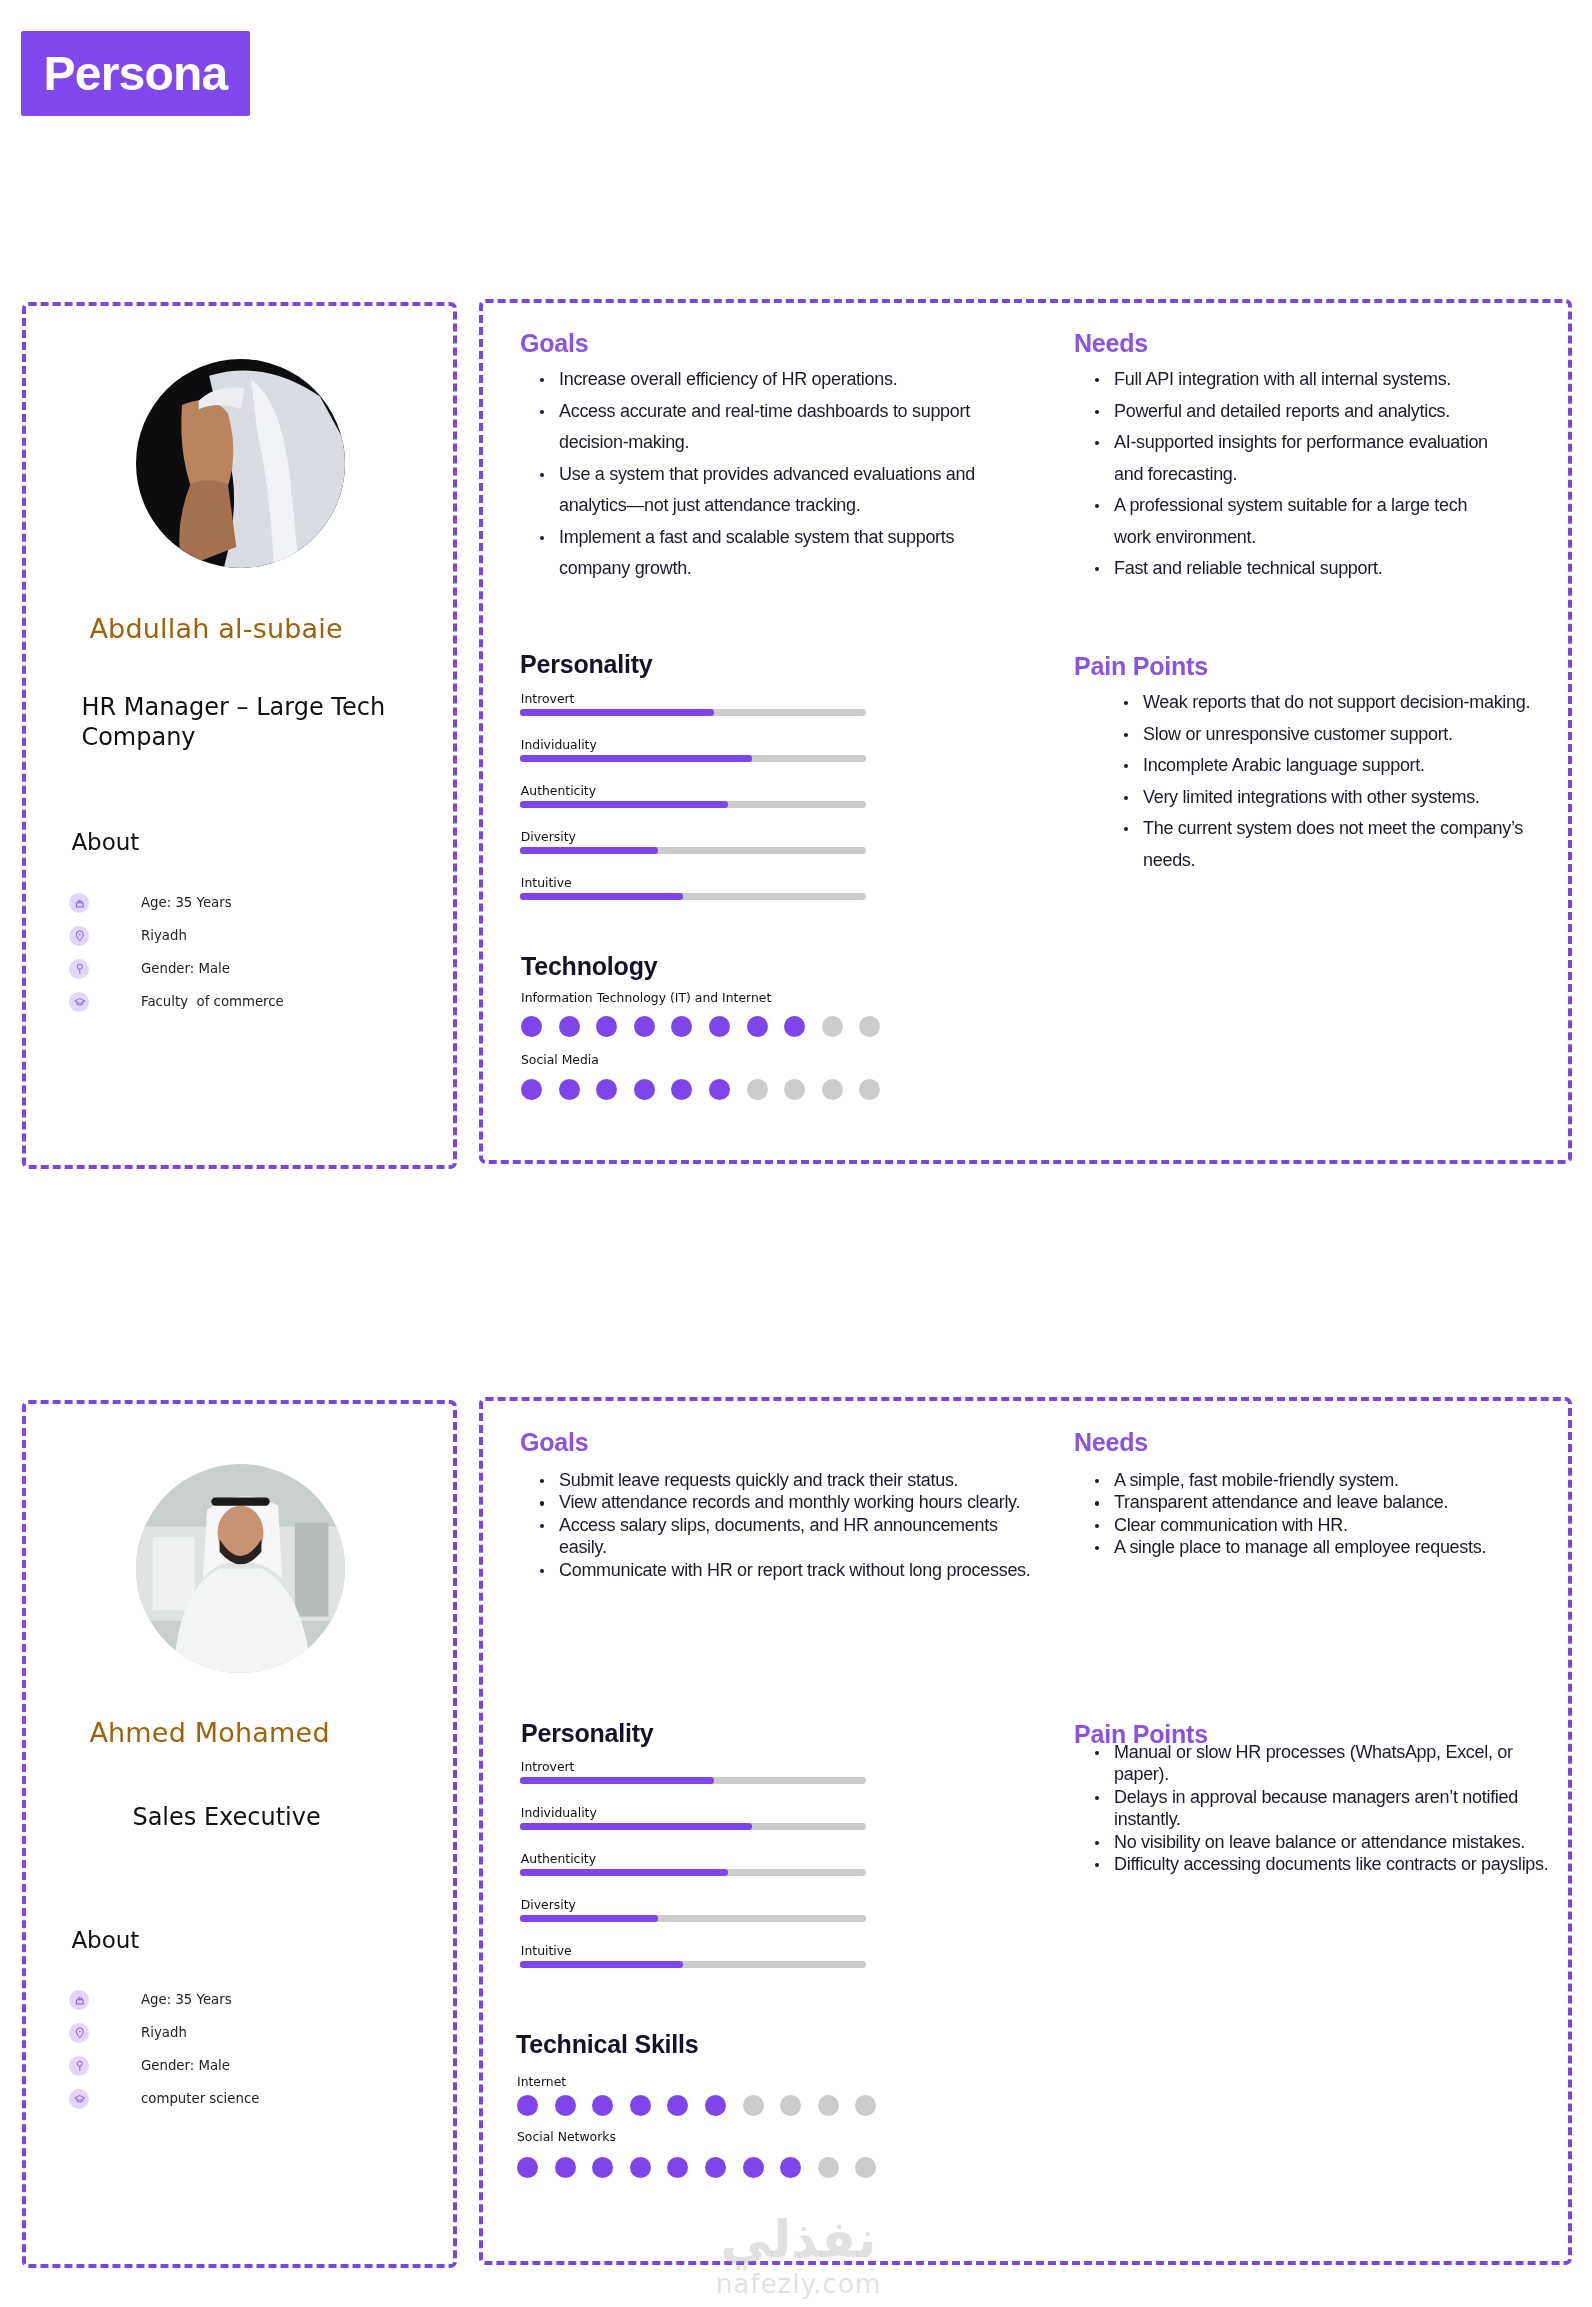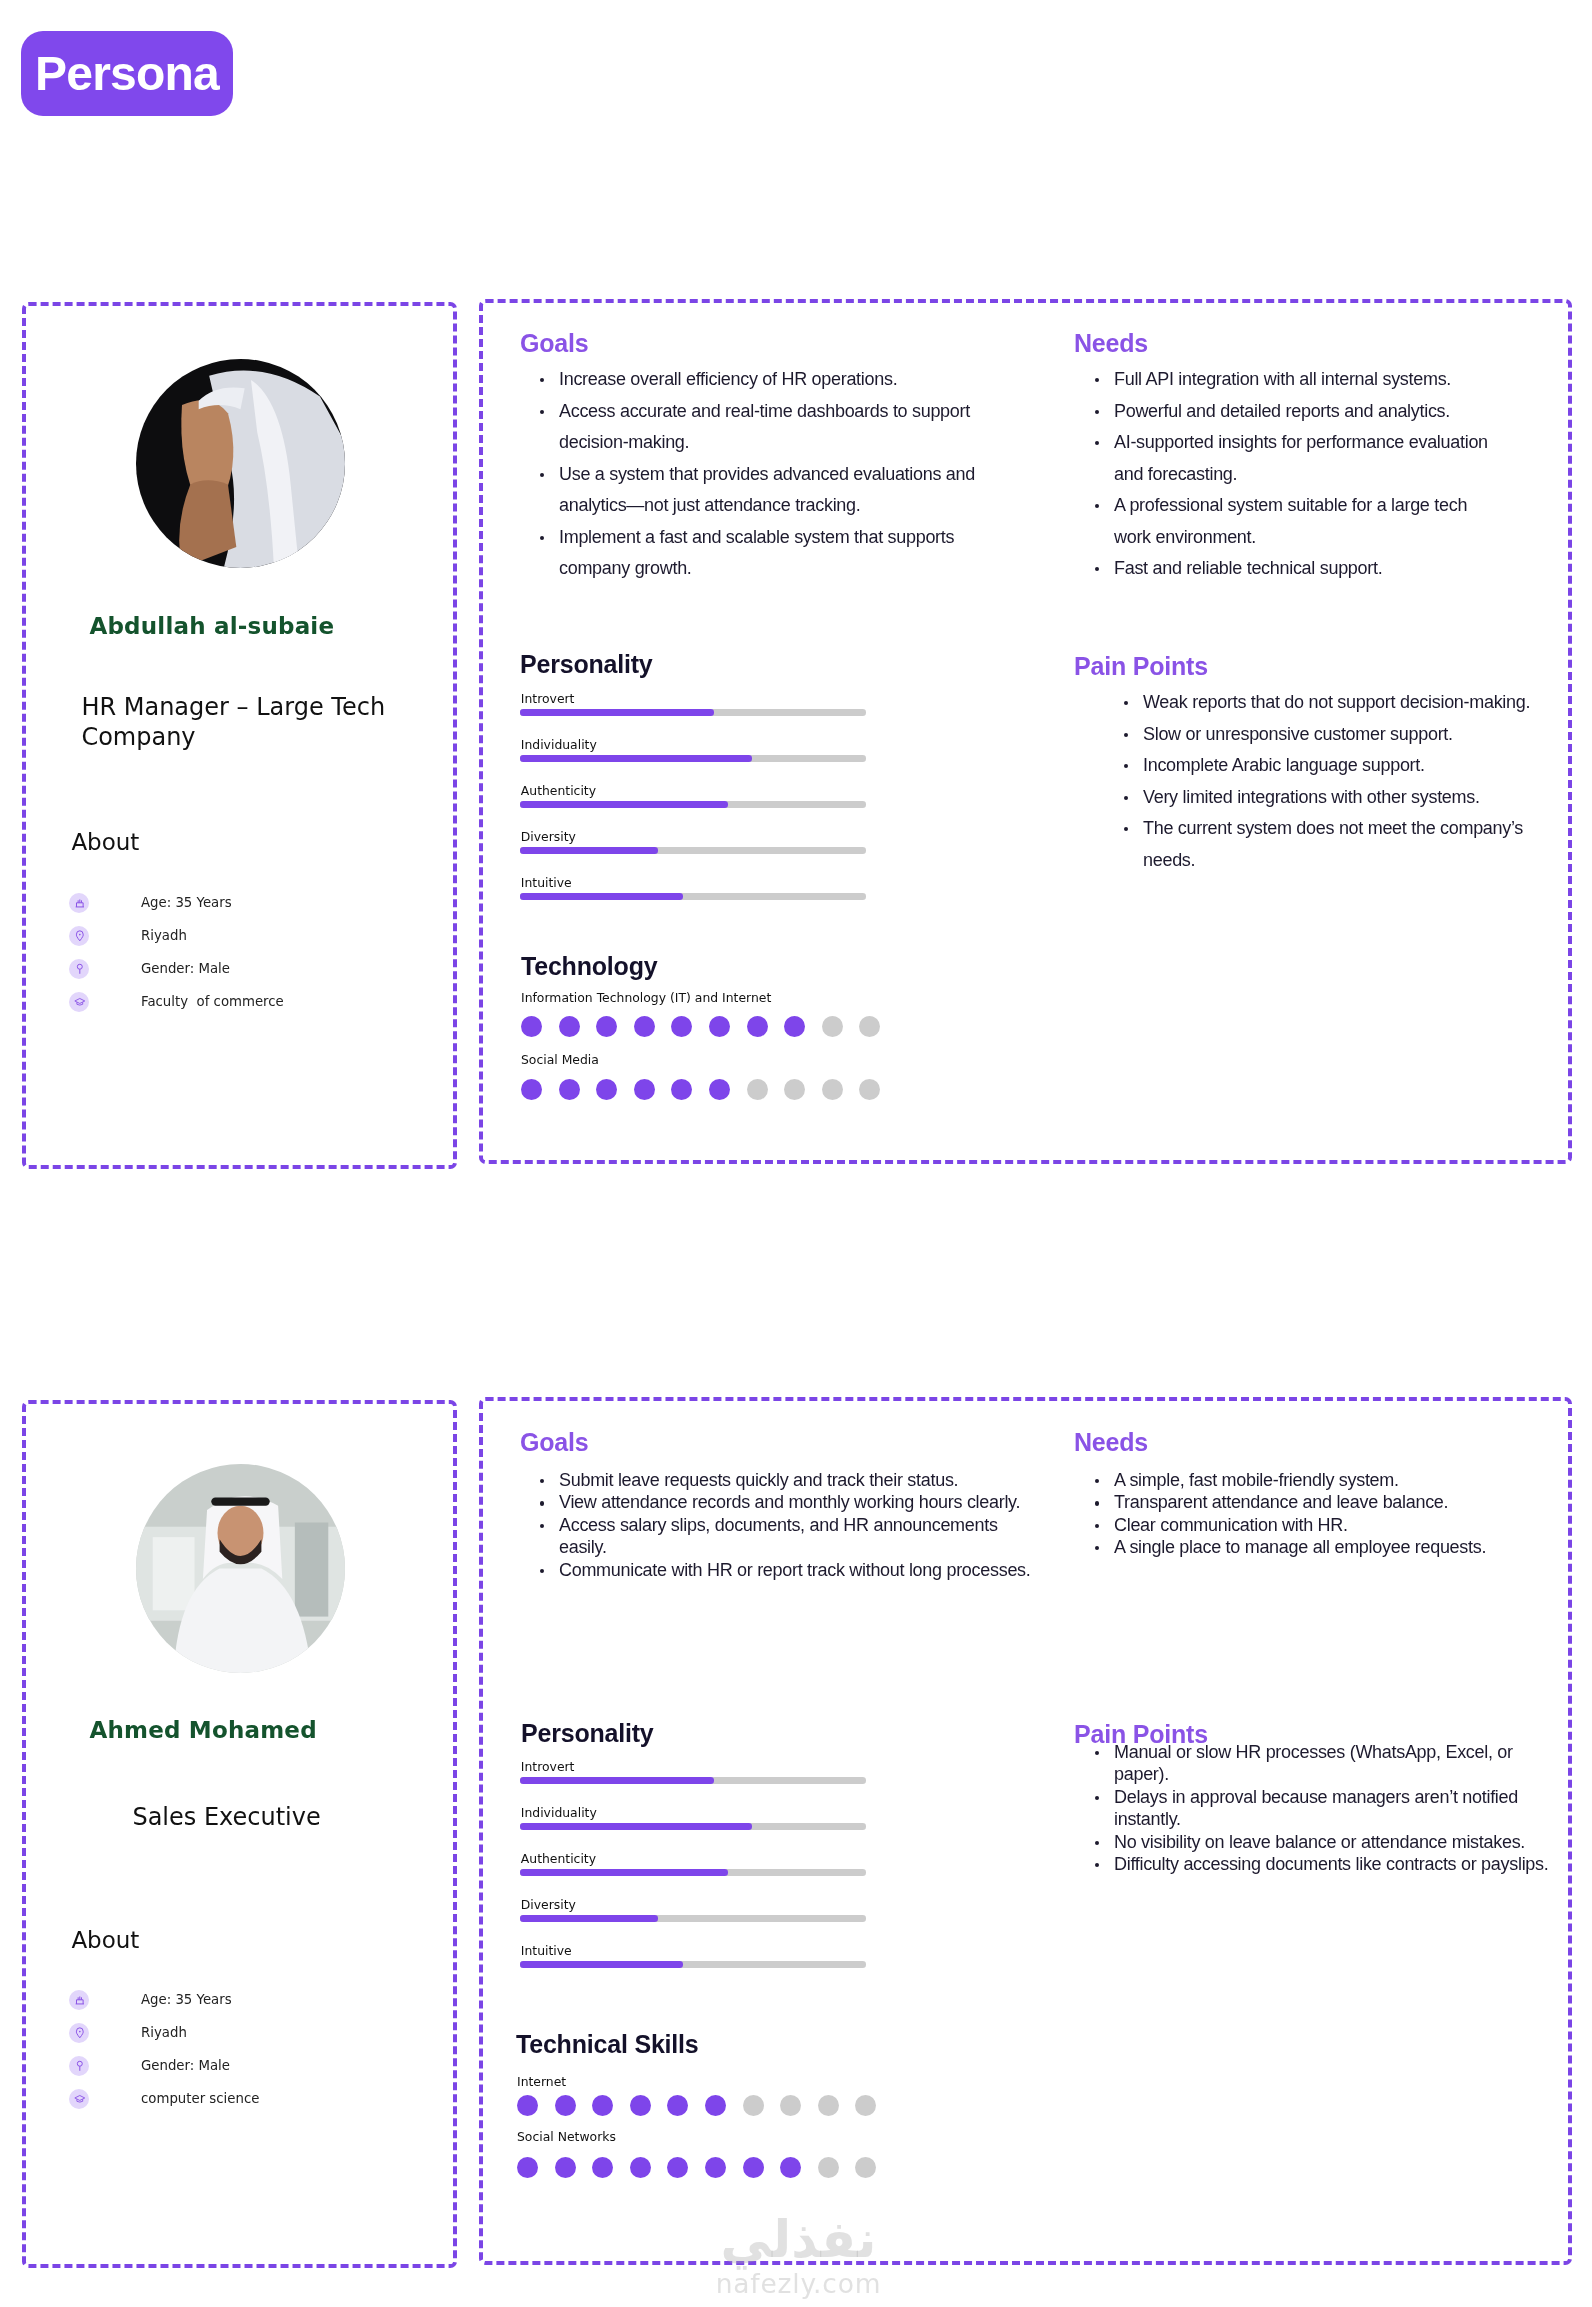--- a/index.html
+++ b/index.html
@@ -1,38 +1,38 @@
 <!DOCTYPE html>
 <html style="font-size:13.3px"><head>
 <meta charset="utf-8">
 <style>
   * { box-sizing: border-box; margin: 0; padding: 0; }
   html, body { width: 1593px; height: 2307px; background: #ffffff; }
   body { position: relative; font-family: "Liberation Sans", sans-serif; color: #14112a; overflow: hidden; }
 
   .badge {
-    position: absolute; left: 21px; top: 31px; width: 212px; height: 85px;
-    background: #8048ec; border-radius: 22px; color: #fff;
+    position: absolute; left: 21px; top: 31px; width: 229px; height: 85px;
+    background: #8048ec; border-radius: 2px; color: #fff;
     font-family: "Liberation Sans", sans-serif; font-weight: 700; font-size: 48px;
     display: flex; align-items: center; justify-content: center; letter-spacing: -0.8px;
   }
 
   .card {
     position: absolute; border: 4.1px dashed #7b45e6; border-radius: 6.6px; background: transparent;
   }
   .left-card { left: 22.4px; width: 435px; }
   .right-card { left: 479px; width: 1093px; }
 
   .avatar {
     position: absolute; width: 209px; height: 209px; border-radius: 50%; overflow: hidden;
   }
   .avatar svg { width: 100%; height: 100%; display: block; }
 
   .name {
-    position: absolute; font-family: "DejaVu Sans", sans-serif; font-weight: 700; font-size: 23px; color: #14532d;
+    position: absolute; font-family: "DejaVu Sans", sans-serif; font-weight: 400; font-size: 27px; color: #a16207;
     white-space: nowrap; letter-spacing: 0.2px;
   }
   .role {
     position: absolute; font-family: "DejaVu Sans", sans-serif; font-size: 24px; color: #111; line-height: 30px;
   }
   .about-title {
     position: absolute; font-family: "DejaVu Sans", sans-serif; font-size: 23px; color: #111;
   }
   .about-list { position: absolute; left: 45px; list-style: none; }
   .about-item { display: flex; align-items: center; height: 33px; }

